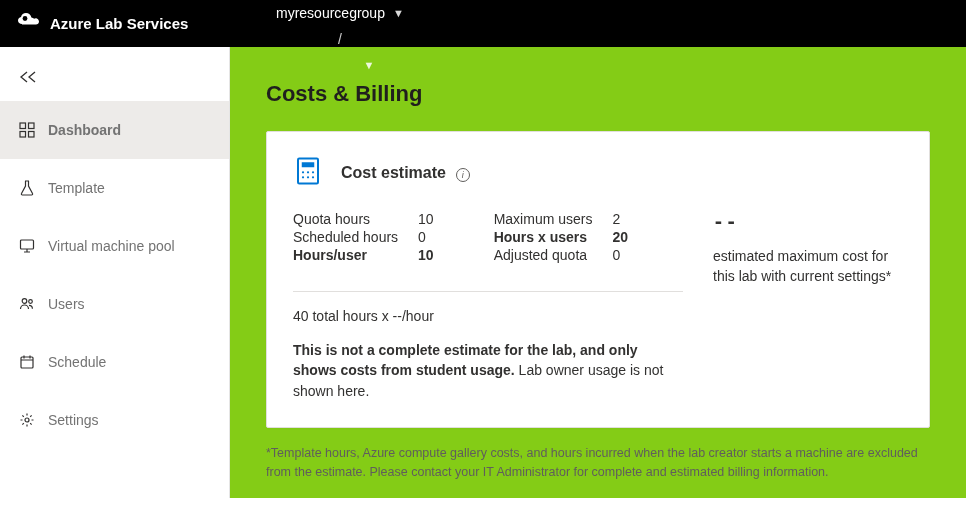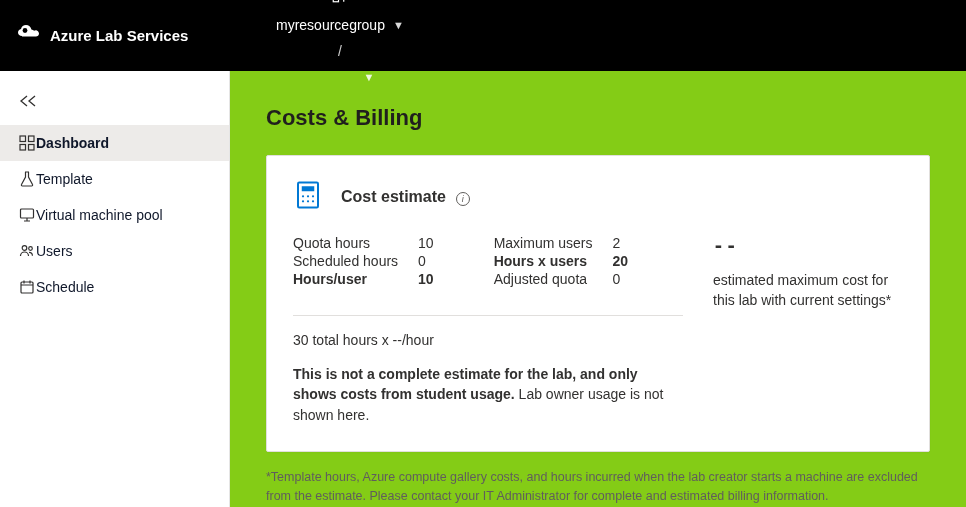--- a/index.html
+++ b/index.html
@@ -1,31 +1,31 @@
 <!DOCTYPE html>
 <html><head>
 <meta charset="utf-8">
 <style>
   * { box-sizing: border-box; margin: 0; padding: 0; }
   body { font-family: "Segoe UI", -apple-system, sans-serif; font-size: 14px; color: #323130; background: #fff; width: 966px; height: 507px; overflow: hidden; }
 
-  .topbar { background: #000; color: #fff; height: 71px; display: flex; align-items: center; padding: 11px 16px; }
+  .topbar { background: #000; color: #fff; height: 47px; display: flex; align-items: center; padding: 11px 16px; }
   .brand { display: flex; align-items: center; gap: 10px; font-weight: 600; font-size: 15px; min-width: 260px; }
   .brand svg { width: 24px; height: 24px; }
   .crumbs { display: flex; align-items: center; gap: 10px; font-size: 14px; flex-direction: column; }
   .crumbs .sep { opacity: .8; }
   .crumb-item { display: flex; align-items: center; gap: 8px; cursor: pointer; }
   .chev { font-size: 11px; opacity: .85; }
 
   .layout { display: flex; height: calc(507px - 56px); }
 
   .sidebar { width: 230px; border-right: 1px solid #e5e5e5; padding-top: 14px; background: #fff; }
   .collapse-row { padding: 6px 18px 14px 18px; }
   .collapse-btn { width: 24px; height: 20px; display: flex; align-items: center; justify-content: flex-start; cursor: pointer; color: #323130; }
-  .nav-item { display: flex; align-items: center; gap: 0; padding: 9px 18px; cursor: pointer; font-size: 14px; color: #0f172a; }
+  .nav-item { display: flex; align-items: center; gap: 12px; padding: 20px 18px; cursor: pointer; font-size: 14px; color: #737373; }
   .nav-item.active { background: #edebe9; font-weight: 600; }
   .nav-item .ic { width: 18px; height: 18px; display: flex; align-items: center; justify-content: center; color: #323130; }
 
   .main { flex: 1; padding: 34px 36px 20px 36px; background: #84cc16; overflow: auto; }
   .page-title { font-size: 22px; font-weight: 600; margin-bottom: 24px; color: #201f1e; }
 
   .card { background: #fff; border: 1px solid #e1dfdd; border-radius: 2px; padding: 24px 26px 26px 26px; box-shadow: 0 1px 2px rgba(0,0,0,.03); }
   .card-header { display: flex; align-items: center; gap: 18px; margin-bottom: 22px; }
   .card-header .title { font-weight: 600; font-size: 16px; }
   .info-ic { width: 14px; height: 14px; border: 1px solid #605e5c; border-radius: 50%; display: inline-flex; align-items: center; justify-content: center; font-size: 9px; font-style: italic; color: #605e5c; margin-left: 6px; cursor: pointer; }
@@ -139,20 +139,29 @@
     <div class="nav-item">
       <span class="ic">
         <svg width="16" height="16" viewBox="0 0 16 16" fill="none" stroke="#323130" stroke-width="1.2">
           <rect x="2" y="3" width="12" height="11" rx="1"></rect>
             <path d="M2 6h12M5 1.5v3M11 1.5v3"></path>
         </svg>
       </span>
       <span>Schedule</span>
     </div>
 
+    <div class="nav-item">
+      <span class="ic">
+        <svg width="16" height="16" viewBox="0 0 16 16" fill="none" stroke="#323130" stroke-width="1.2">
+          <circle cx="8" cy="8" r="2"></circle>
+          <path d="M8 1.5v2M8 12.5v2M14.5 8h-2M3.5 8h-2M12.6 3.4l-1.4 1.4M4.8 11.2l-1.4 1.4M12.6 12.6l-1.4-1.4M4.8 4.8L3.4 3.4"></path>
+        </svg>
+      </span>
+      <span>Settings</span>
+    </div>
   </nav>
 
   <main class="main">
     <h1 class="page-title">Costs &amp; Billing</h1>
 
     <div class="card">
       <div class="card-header">
         <span>
           <svg width="30" height="30" viewBox="0 0 24 24" fill="none" stroke="#0078d4" stroke-width="1.6">
             <rect x="4" y="2" width="16" height="20" rx="1"></rect>
@@ -185,21 +194,21 @@
             <div class="kv-col">
               <span class="k">Maximum users</span>
               <span class="v">2</span>
               <span class="k bold">Hours x users</span>
               <span class="v bold">20</span>
               <span class="k">Adjusted quota</span>
               <span class="v">0</span>
             </div>
           </div>
           <hr class="divider">
-          <div class="summary-line">30 total hours x --/hour</div>
+          <div class="summary-line">40 total hours x --/hour</div>
           <div class="disclaim">
             <span class="b">This is not a complete estimate for the lab, and only shows costs from student usage.</span><span> Lab owner usage is not shown here.</span>
           </div>
         </div>
 
         <div class="est-col">
           <div class="est-val">--</div>
           <div class="est-lbl">estimated maximum cost for this lab with current settings*</div>
         </div>
       </div>

